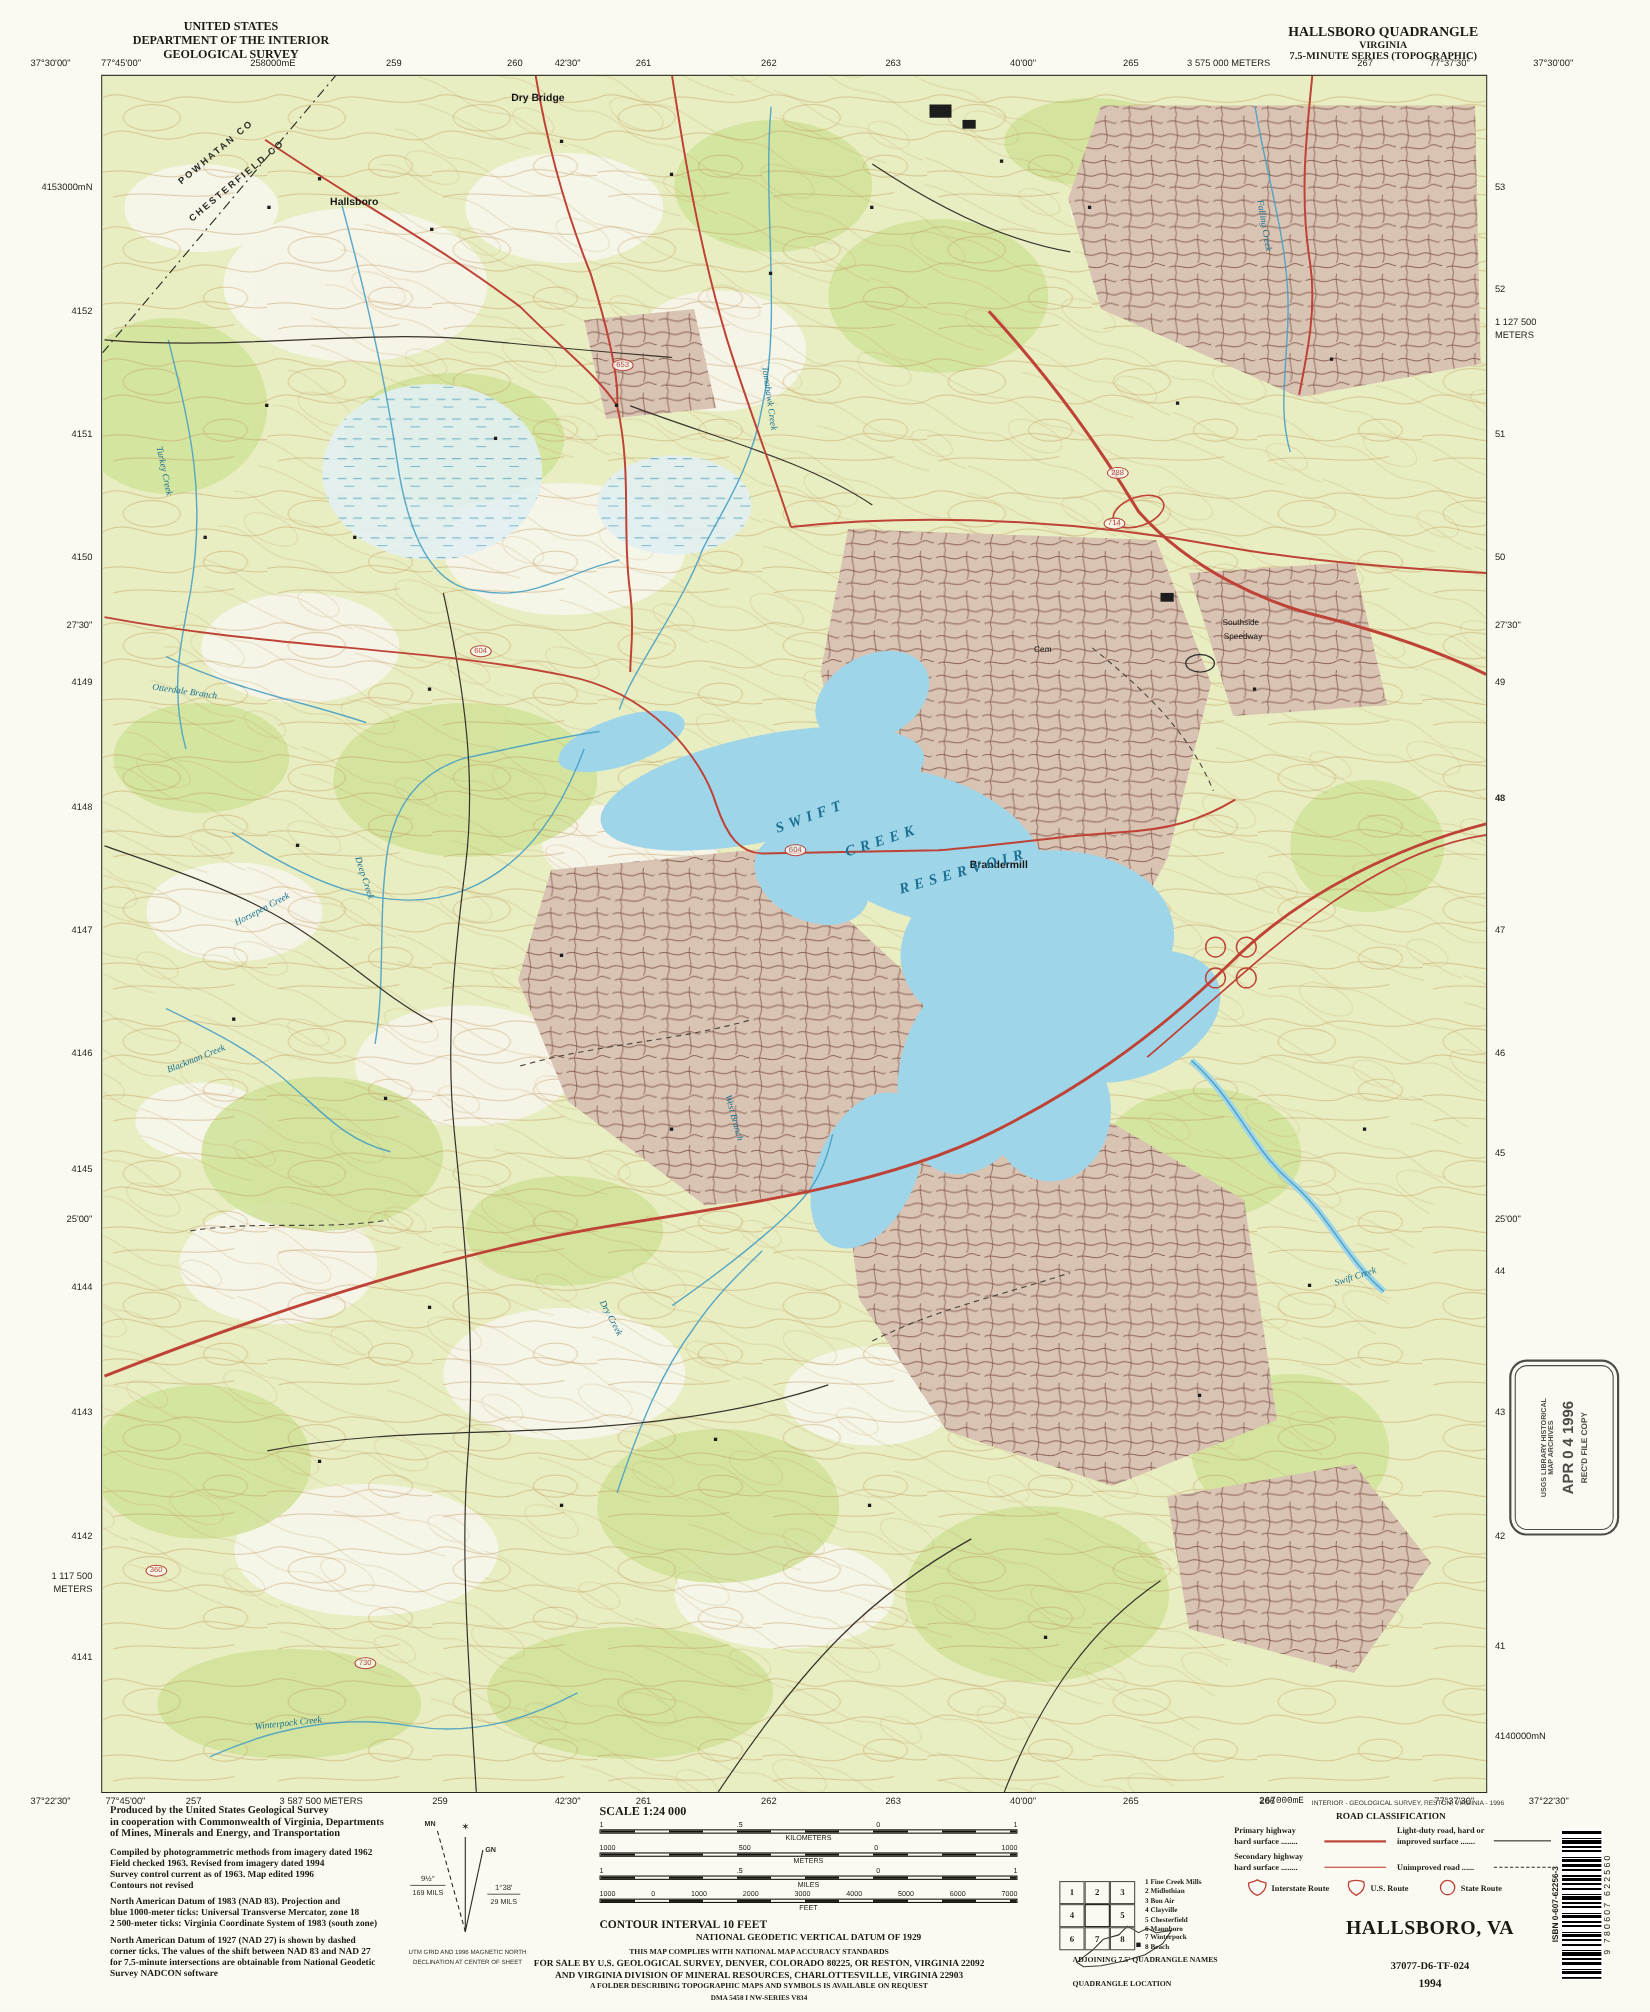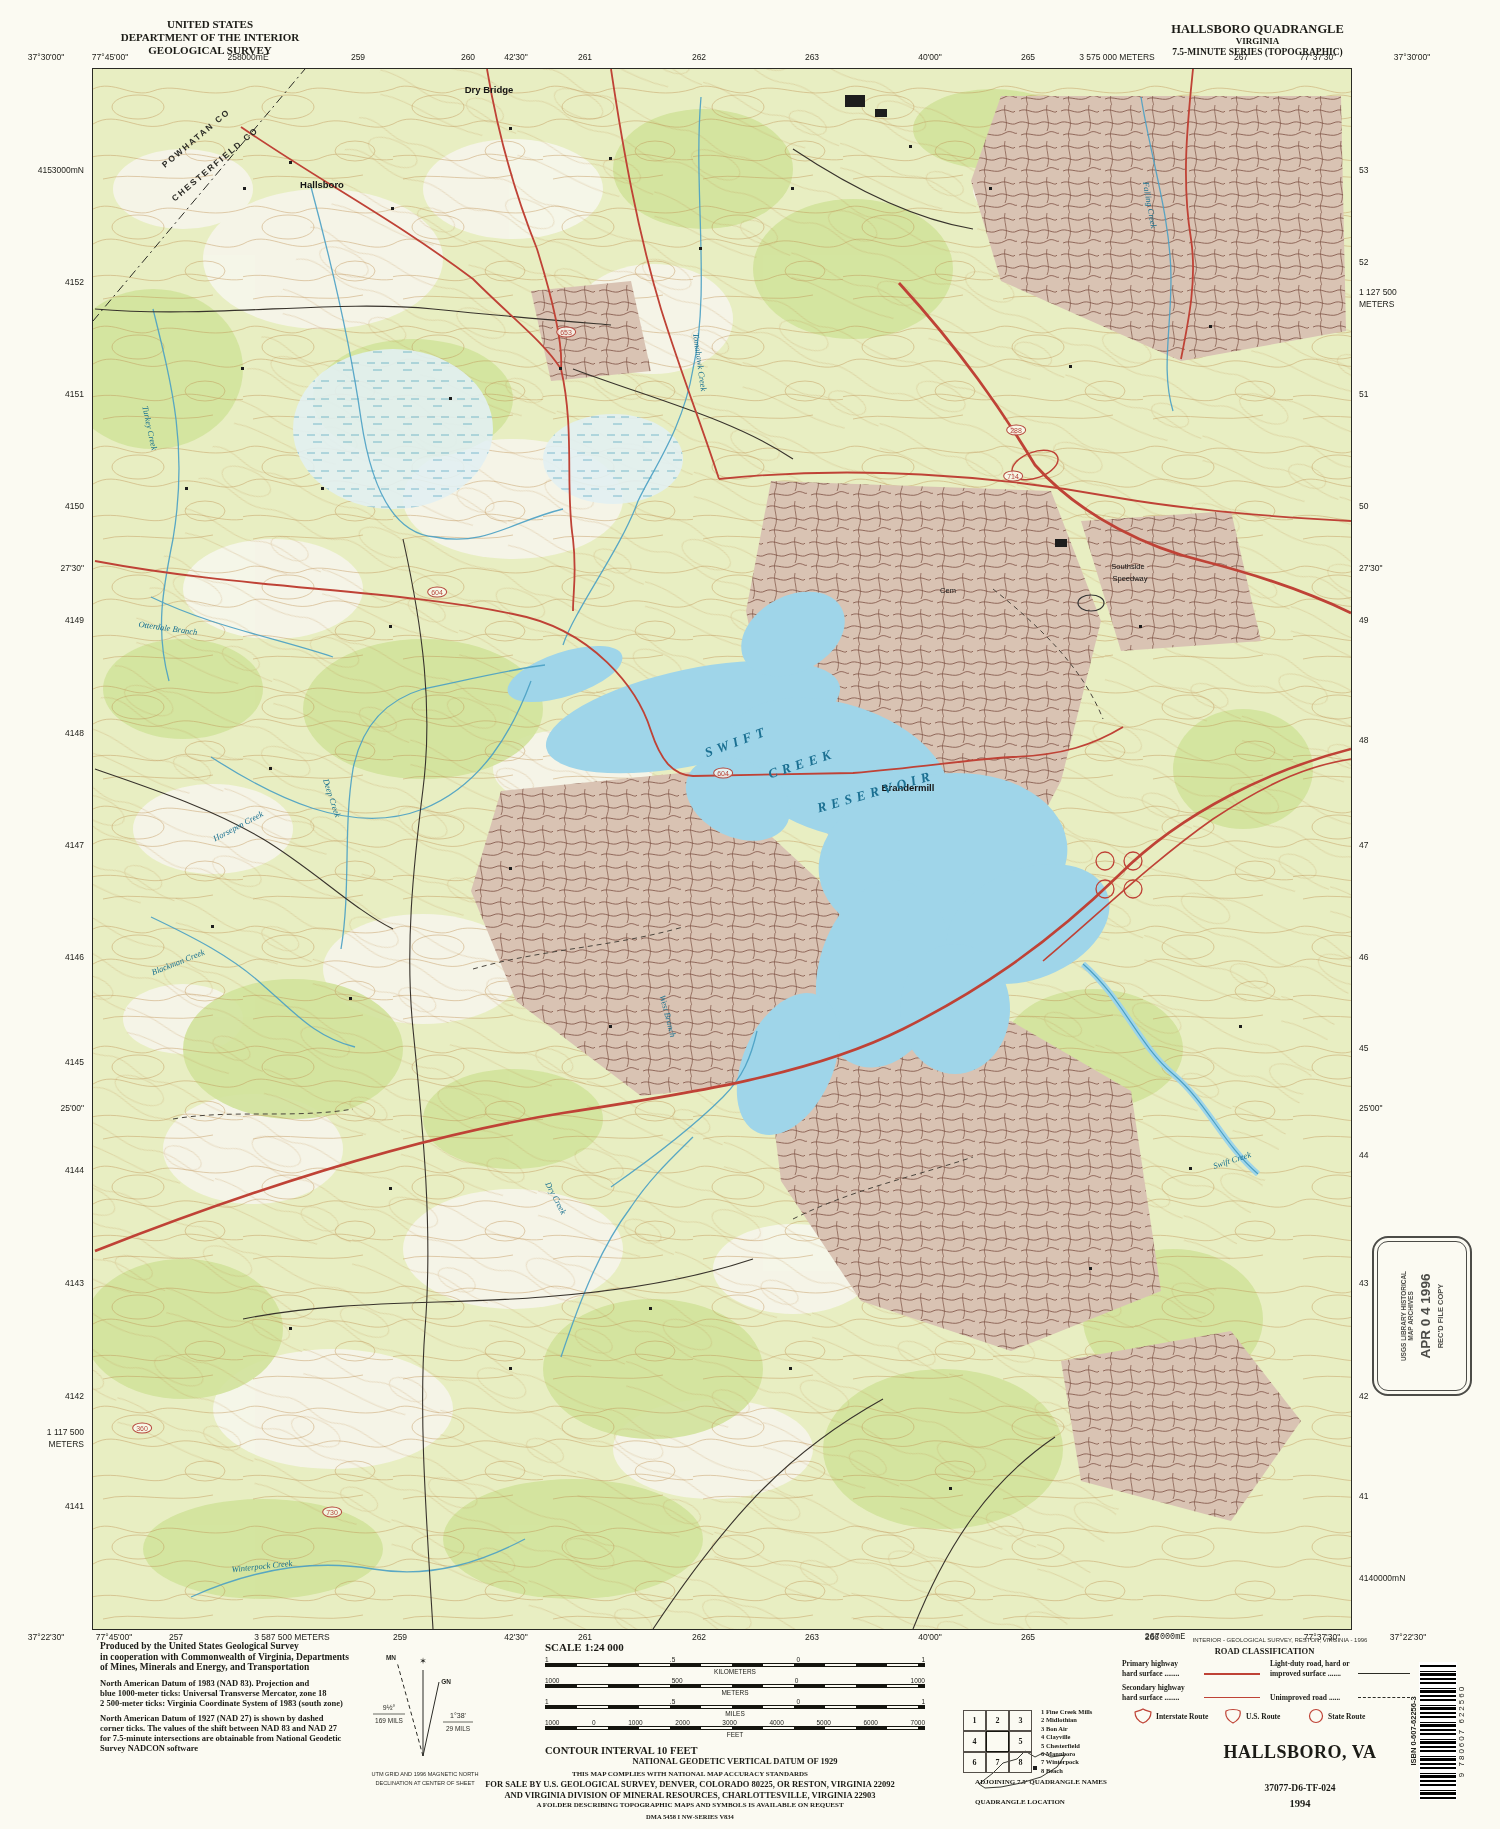--- a/index.html
+++ b/index.html
@@ -357,21 +357,21 @@
   </div>
 <div id="edge-right" class="edge-box">
     <span class="edge-lbl-v" style="top: 170px;">53</span>
     <span class="edge-lbl-v" style="top: 262px;">52</span>
     <span class="edge-lbl-v" style="top: 292px;">1 127 500</span>
     <span class="edge-lbl-v" style="top: 304px;">METERS</span>
     <span class="edge-lbl-v" style="top: 394px;">51</span>
     <span class="edge-lbl-v" style="top: 506px;">50</span>
     <span class="edge-lbl-v" style="top: 568px;">27'30"</span>
     <span class="edge-lbl-v" style="top: 620px;">49</span>
-    <span class="edge-lbl-v" style="top: 740px;">48</span>
+    <span class="edge-lbl-v" style="top: 725px; font-weight: bold;">48</span>
     <span class="edge-lbl-v" style="top: 845px;">47</span>
     <span class="edge-lbl-v" style="top: 957px;">46</span>
     <span class="edge-lbl-v" style="top: 1048px;">45</span>
     <span class="edge-lbl-v" style="top: 1108px;">25'00"</span>
     <span class="edge-lbl-v" style="top: 1155px;">44</span>
     <span class="edge-lbl-v" style="top: 1283px;">43</span>
     <span class="edge-lbl-v" style="top: 1396px;">42</span>
     <span class="edge-lbl-v" style="top: 1496px;">41</span>
     <span class="edge-lbl-v" style="top: 1578px;">4140000mN</span>
   </div>
@@ -406,20 +406,26 @@
     <span class="ml ml-shield" style="left: 1016px; top: 430px; transform: translate(-50%, -50%) rotate(0deg);">288</span>
     <span class="ml ml-shield" style="left: 142px; top: 1428px; transform: translate(-50%, -50%) rotate(0deg);">360</span>
     <span class="ml ml-shield" style="left: 332px; top: 1512px; transform: translate(-50%, -50%) rotate(0deg);">730</span>
   </div>
 
 <div id="credits">
   <div class="cred-p">
     <div class="cred-l1">Produced by the United States Geological Survey</div>
     <div class="cred-l1">in cooperation with Commonwealth of Virginia, Departments</div>
     <div class="cred-l1">of Mines, Minerals and Energy, and Transportation</div>
+  </div>
+  <div class="cred-p">
+    <div class="cred-l2">Compiled by photogrammetric methods from imagery dated 1962</div>
+    <div class="cred-l2">Field checked 1963.  Revised from imagery dated 1994</div>
+    <div class="cred-l2">Survey control current as of 1963.  Map edited 1996</div>
+    <div class="cred-l2">Contours not revised</div>
   </div>
   <div class="cred-p">
     <div class="cred-l2">North American Datum of 1983 (NAD 83).  Projection and</div>
     <div class="cred-l2">blue 1000-meter ticks: Universal Transverse Mercator, zone 18</div>
     <div class="cred-l2">2 500-meter ticks: Virginia Coordinate System of 1983 (south zone)</div>
   </div>
   <div class="cred-p">
     <div class="cred-l2">North American Datum of 1927 (NAD 27) is shown by dashed</div>
     <div class="cred-l2">corner ticks.  The values of the shift between NAD 83 and NAD 27</div>
     <div class="cred-l2">for 7.5-minute intersections are obtainable from National Geodetic</div>

